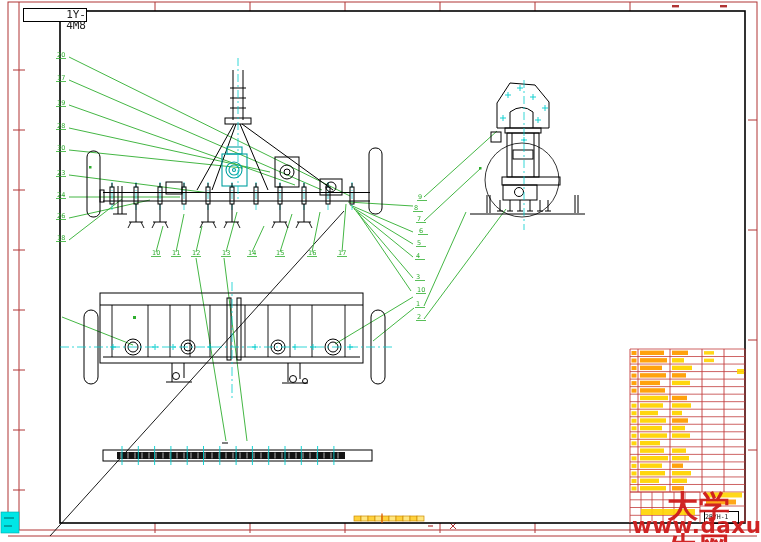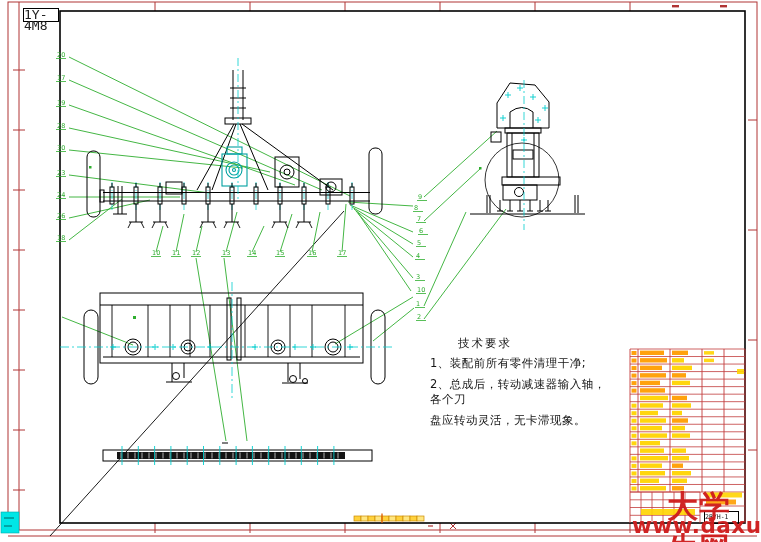--- a/index.html
+++ b/index.html
@@ -1,21 +1,21 @@
 <!DOCTYPE html>
 <html><head>
 <meta charset="utf-8">
 <style>
   html,body{margin:0;padding:0;background:#fff;}
   .page{position:relative;width:761px;height:542px;background:#ffffff;overflow:hidden;
         font-family:"DejaVu Sans",sans-serif;}
   .page svg{position:absolute;left:0;top:0;}
   .corner-ref{position:absolute;left:23px;top:8px;width:34px;height:12px;border:1.5px solid #000;
-        background:#fff;font-size:13px;line-height:11px;text-align:left;color:#222;
-        font-family:"DejaVu Sans Mono",monospace;letter-spacing:0;}
+        background:#fff;font-size:11px;line-height:11px;text-align:right;color:#222;
+        font-family:"DejaVu Sans Mono",monospace;letter-spacing:0;padding-left:28px;}
   .tech{position:absolute;left:430px;top:336px;width:186px;color:#151515;font-size:11.5px;z-index:3;}
   .tech .t-title{padding-left:28px;margin-bottom:5px;letter-spacing:2px;}
   .tech .t-line{margin-bottom:6px;letter-spacing:0.5px;}
   .dwg-no{position:absolute;left:704px;top:511px;width:33px;height:11px;border:1px solid #000;
         font-size:6.5px;line-height:11px;color:#111;z-index:2;
         font-family:"DejaVu Sans Mono",monospace;}
   .wm{position:absolute;z-index:5;color:#cf1d1d;font-weight:bold;}
   .wm-brand{left:667px;top:486px;font-size:31px;letter-spacing:1px;opacity:.96;}
   .wm-url{left:632px;top:513px;font-size:21.5px;letter-spacing:0.5px;opacity:.96;}
 </style>
@@ -549,24 +549,18 @@
         <rect x="396" y="516" width="7" height="5" fill="#ffd23d" stroke="#cc8a00" stroke-width="0.7"></rect>
         <rect x="403" y="516" width="7" height="5" fill="#ffe680" stroke="#cc8a00" stroke-width="0.7"></rect>
         <rect x="410" y="516" width="7" height="5" fill="#ffd23d" stroke="#cc8a00" stroke-width="0.7"></rect>
         <rect x="417" y="516" width="7" height="5" fill="#ffe680" stroke="#cc8a00" stroke-width="0.7"></rect>
         <line x1="382" y1="513.5" x2="382" y2="523" stroke="#e06000" stroke-width="1.3"></line>
       </g>
   </svg>
 
   <div class="corner-ref">1Y-4M8</div>
 
-  <div class="tech">
-    <div class="t-title">技术要求</div>
-    <div class="t-line">1、装配前所有零件清理干净;</div>
-    <div class="t-line">2、总成后，转动减速器输入轴，各个刀</div>
-    <div class="t-line">盘应转动灵活，无卡滞现象。</div>
-  </div>
 
   <div class="dwg-no">2BYH-1</div>
 
   <div class="wm wm-brand">大学生网</div>
   <div class="wm wm-url">www.daxues.cn</div>
 </div>
 
 </body></html>

